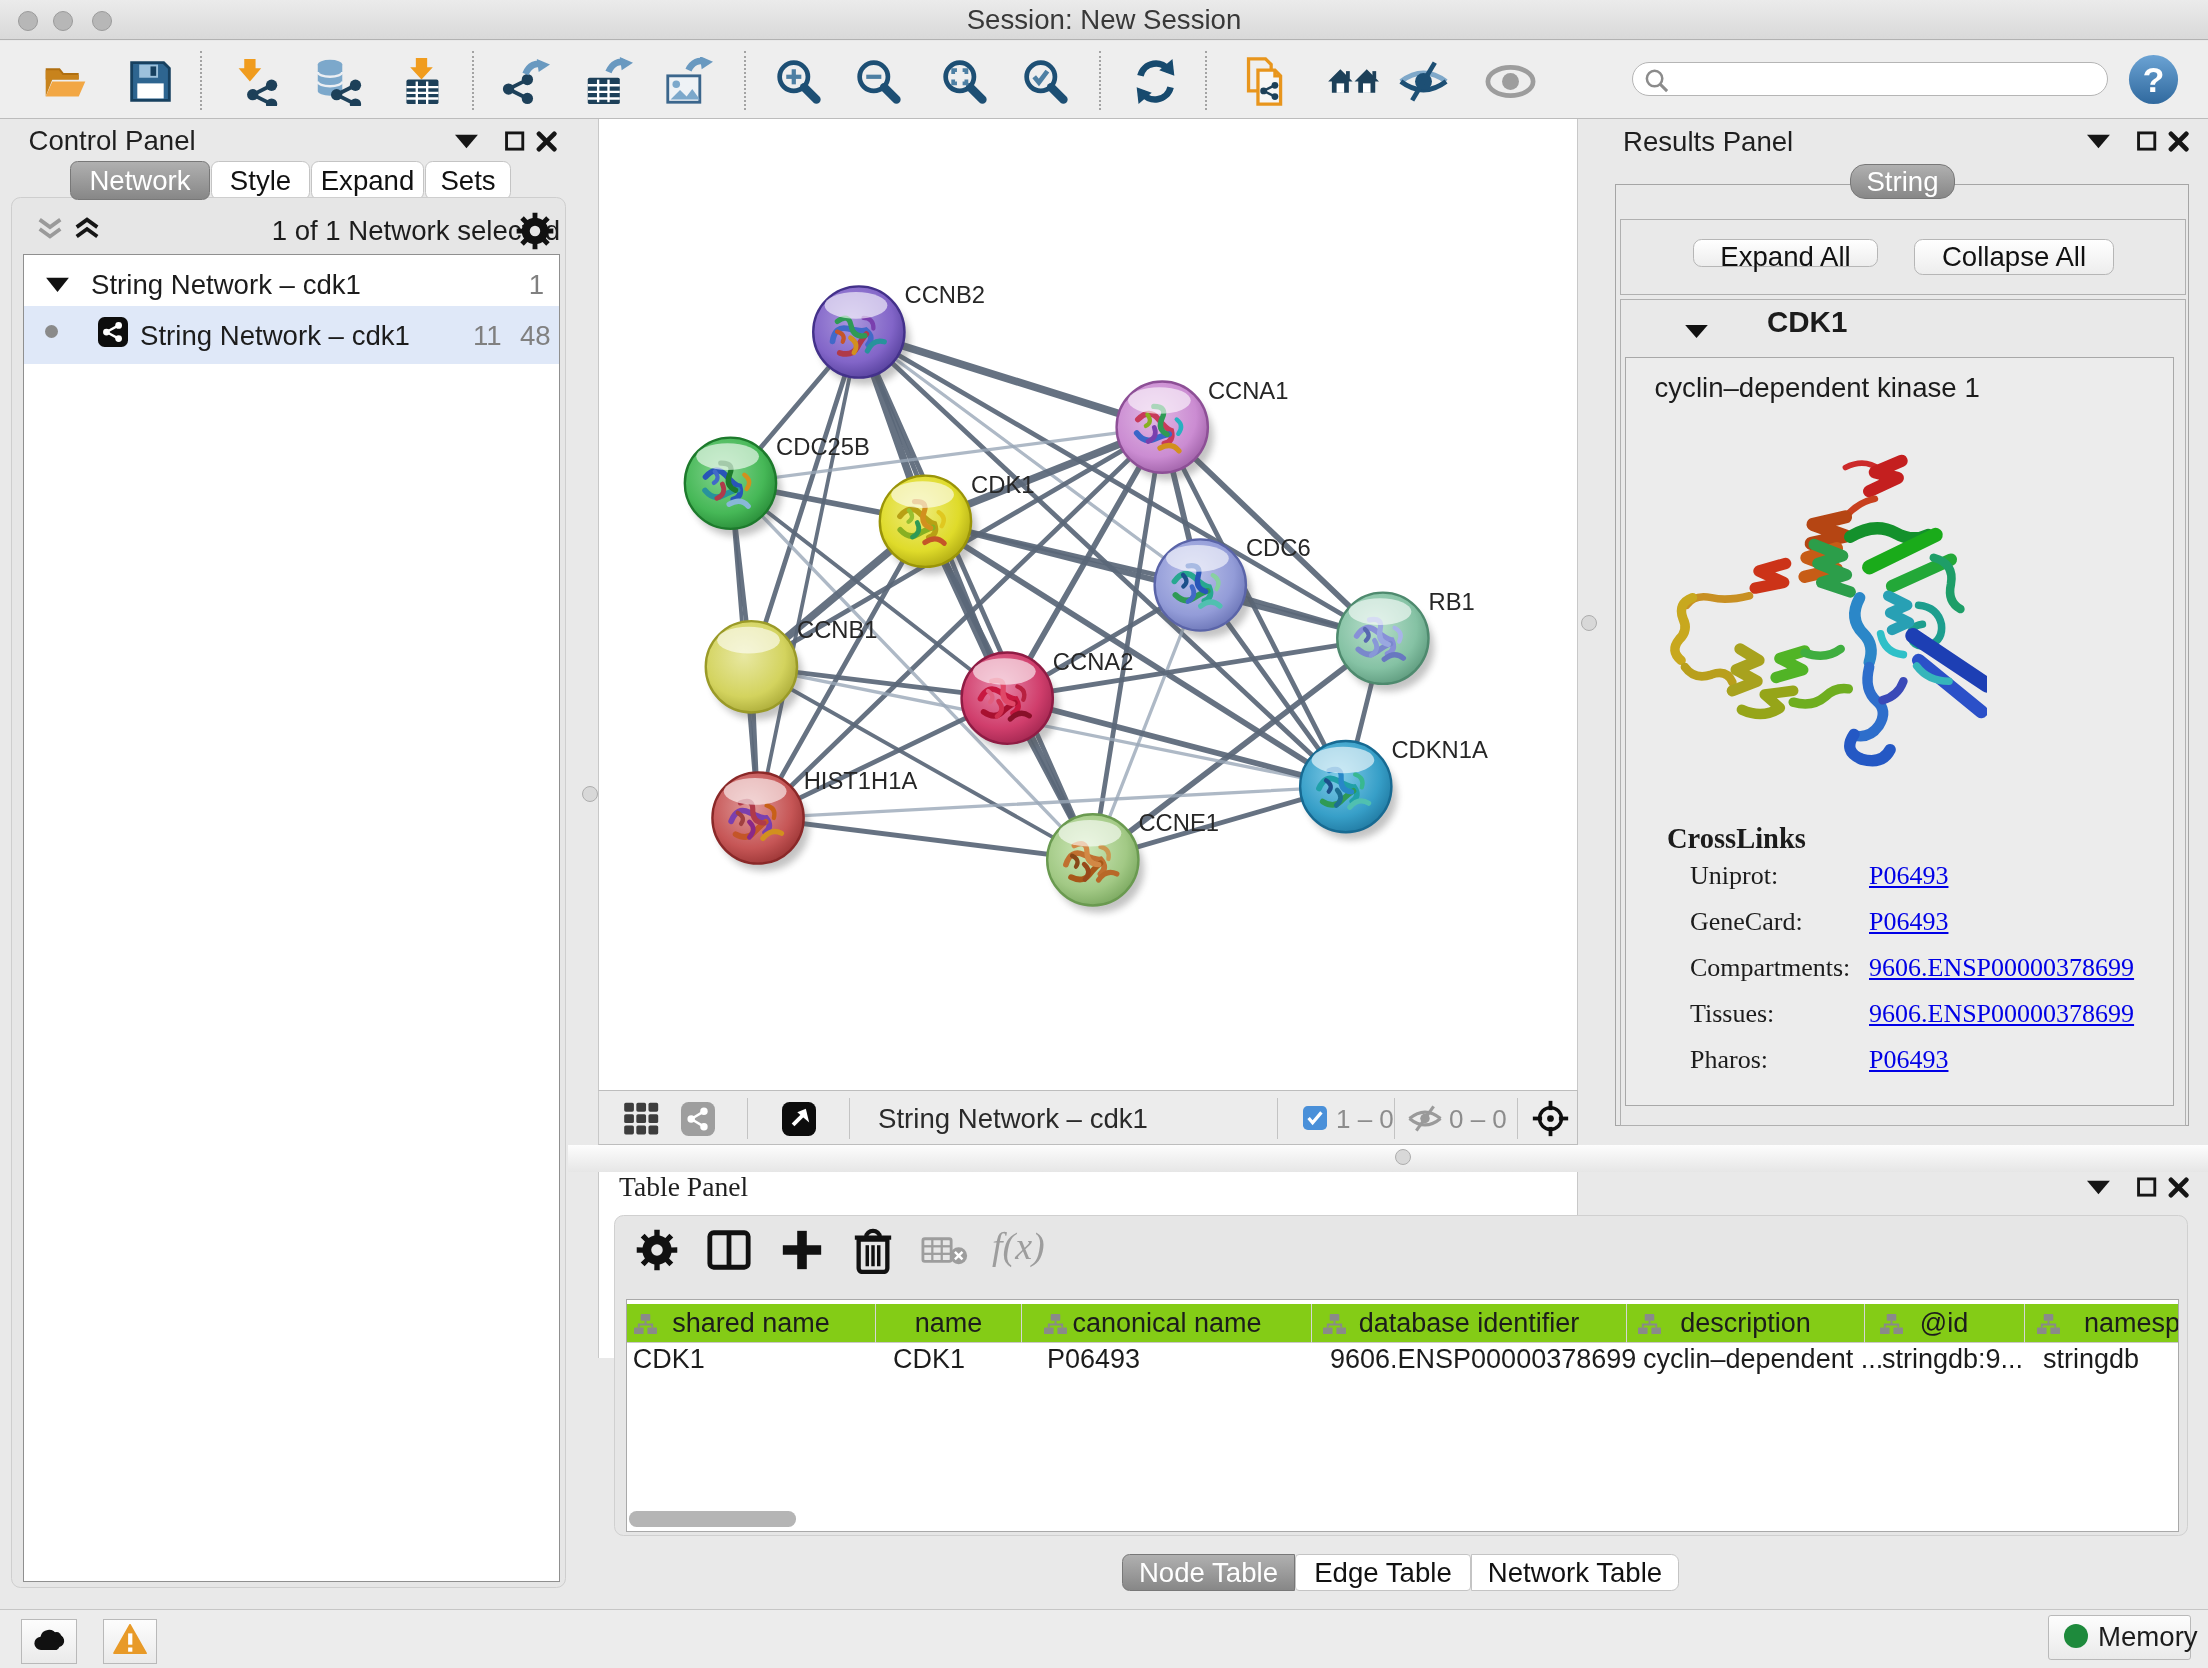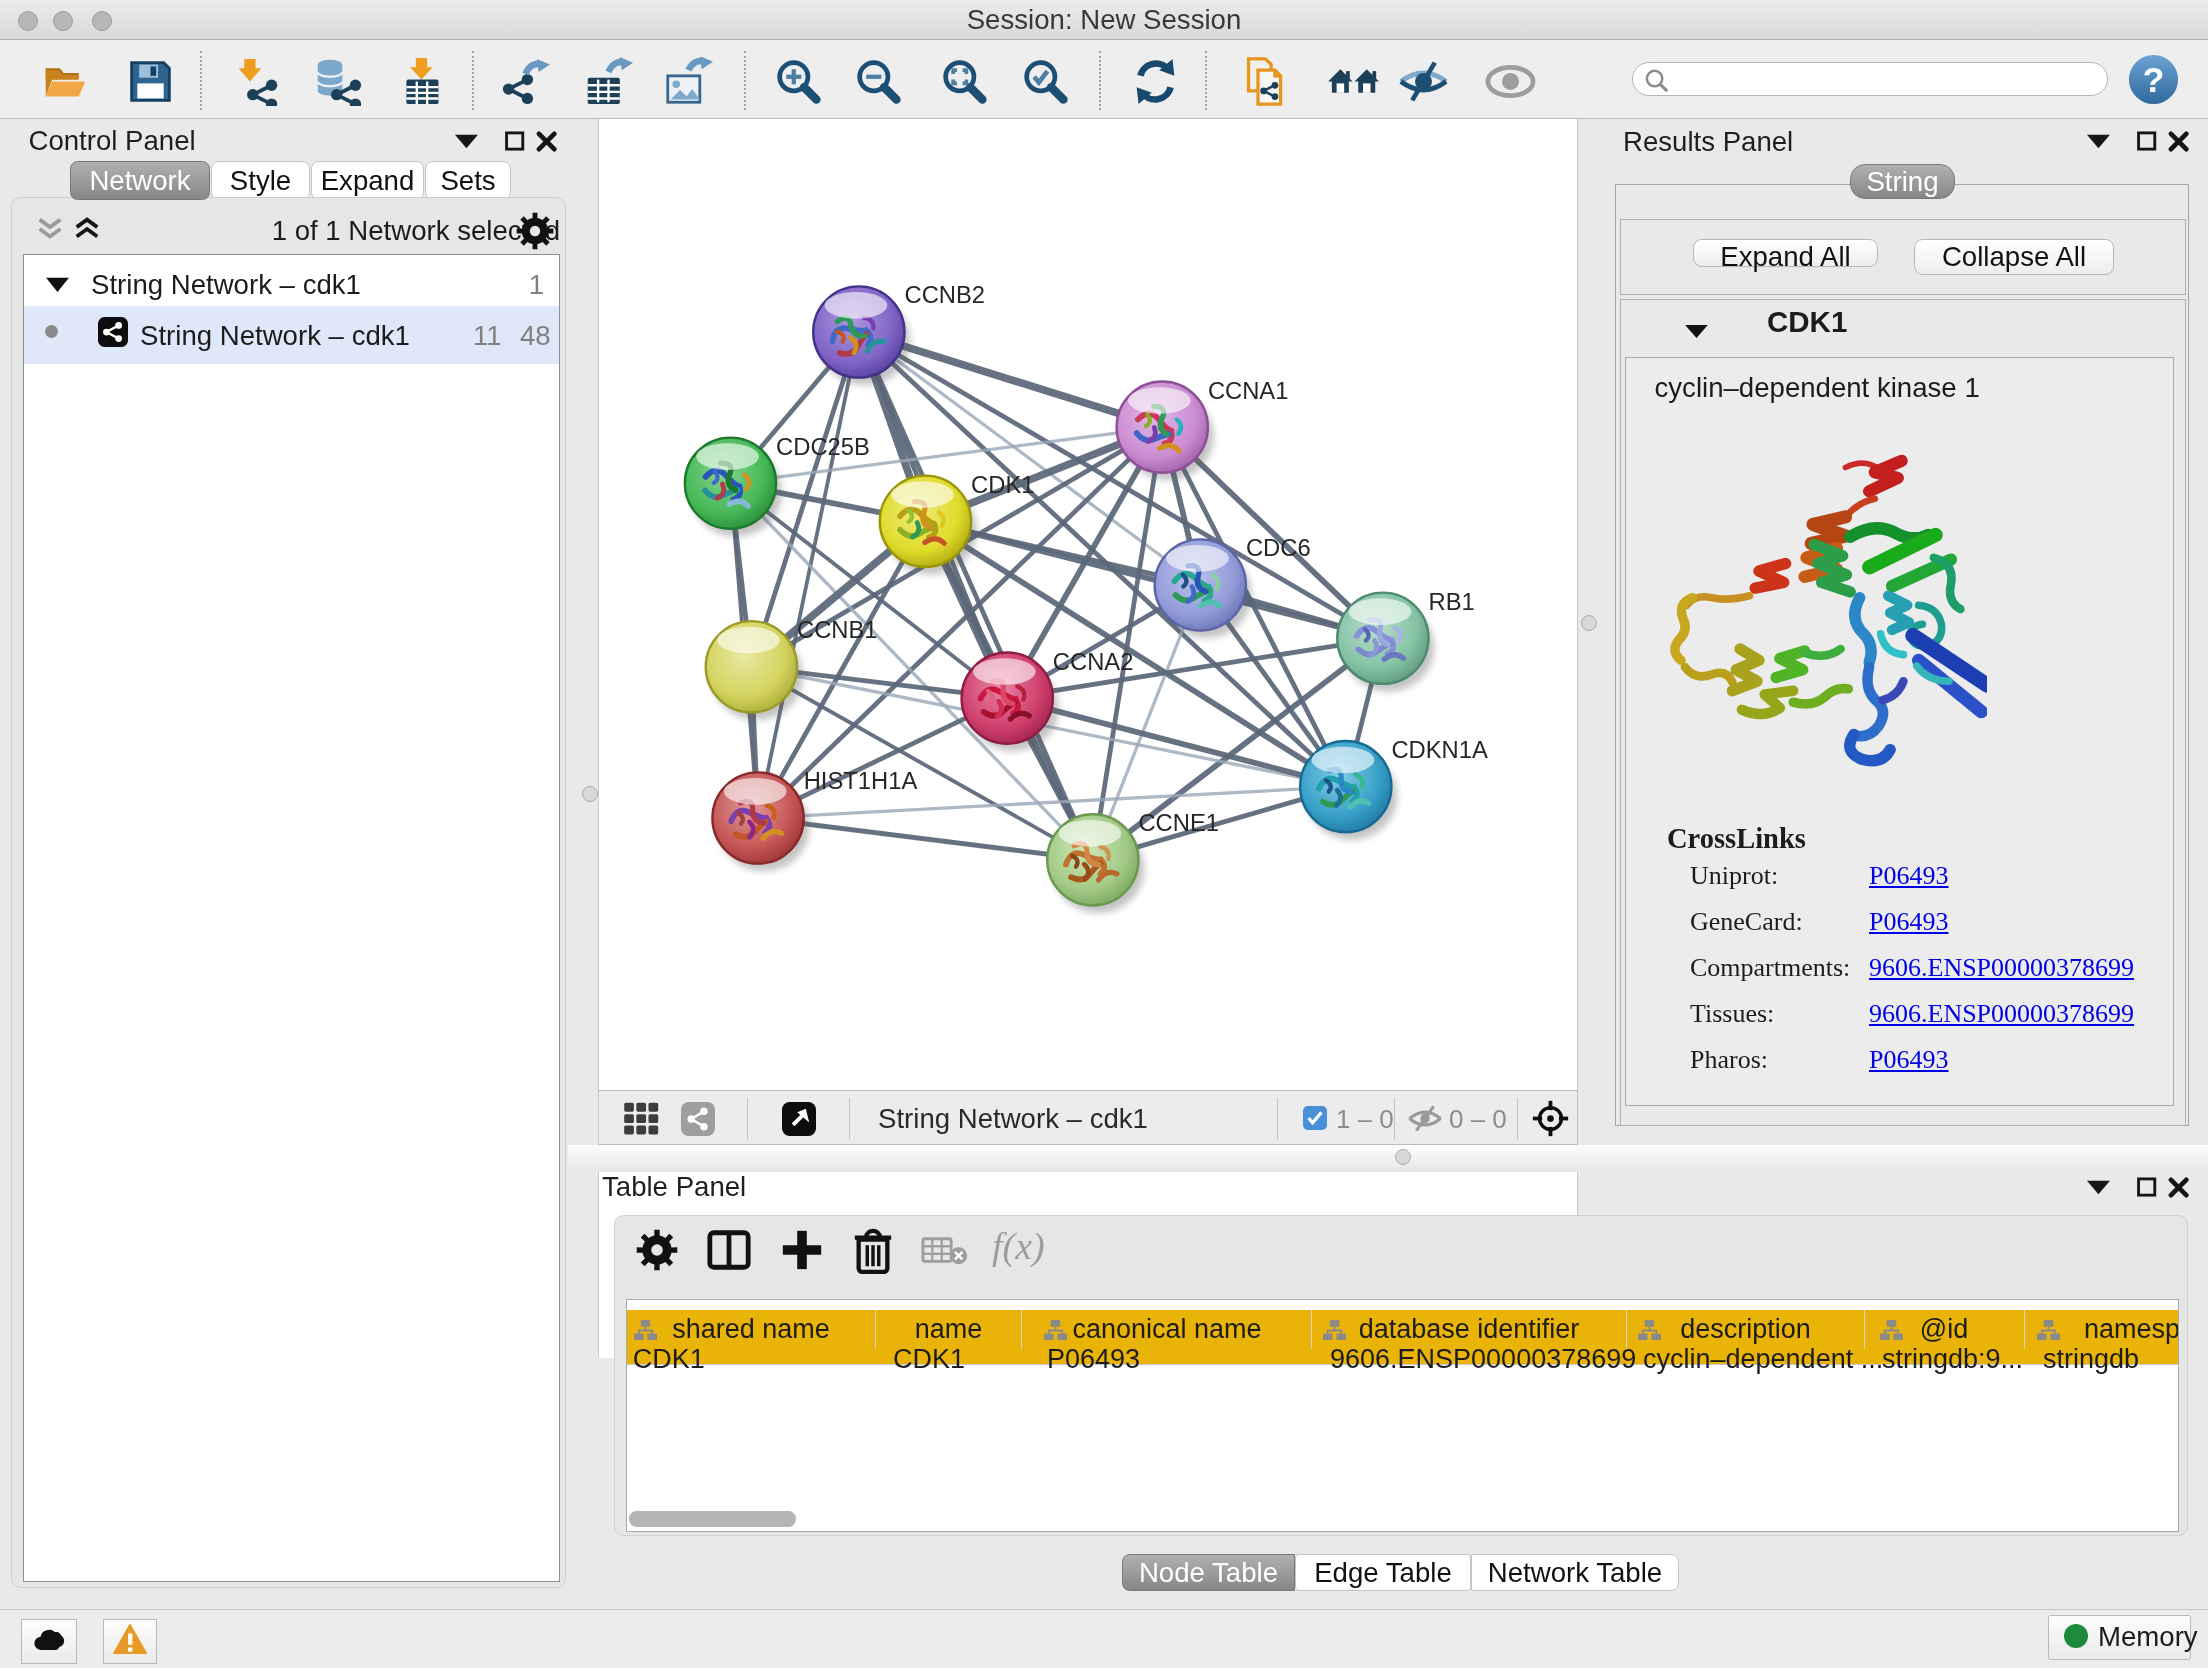--- a/index.html
+++ b/index.html
@@ -55,21 +55,21 @@
 .btn { position:absolute; background:linear-gradient(#ffffff,#ededed);
   border:1px solid #b6b6b6; border-radius:8.6px; text-align:center;
   font-size:27.6px; color:#111; }
 .serif { font-family:"Liberation Serif", serif; }
 .rlink { color:#0000e6; text-decoration:underline; }
 
 #tp-container { position:absolute; left:614px; top:1215px; width:1574px; height:321px;
   background:#e6e6e6; border:1px solid #d0d0d0; border-radius:9.5px; }
 #tp-table { position:absolute; left:626px; top:1299px; width:1553px; height:233px;
   background:#fff; border:1px solid #a9a9a9; }
-#tp-header { position:absolute; left:0; top:10px; width:100%; height:55px; background:#eab308;
+#tp-header { position:absolute; left:0; top:4px; width:100%; height:39px; background:#84cc16;
   border-bottom:1px solid #c9c9c9; }
 .th { position:absolute; top:0; height:39px; font-size:27px; line-height:39px;
   text-align:center; color:#1c1c1c; border-right:1px solid #d6d6d6; }
 .td { position:absolute; top:44px; font-size:27px; color:#1c1c1c; }
 
 #statusbar { position:absolute; left:0; top:1609px; width:2208px; height:59px;
   background:#ececec; border-top:1px solid #c6c6c6; }
 .sbtn { position:absolute; top:8.6px; height:45px; background:linear-gradient(#fdfdfd,#eaeaea);
   border:1.9px solid #b9b9b9; }
 </style>
@@ -733,21 +733,21 @@
     <div class="abs serif" style="left:64px; top:495px; font-size:26px; line-height:46px;">
       Uniprot:<br>GeneCard:<br>Compartments:<br>Tissues:<br>Pharos:
     </div>
     <div class="abs serif rlink" style="left:243px; top:495px; font-size:26px; line-height:46px;">
       P06493<br>P06493<br>9606.ENSP00000378699<br>9606.ENSP00000378699<br>P06493
     </div>
   </div>
 </div>
 
 <div id="tablepanel">
-  <div class="phead abs" style="left:602px; top:1171px;">Table Panel</div>
+  <div class="phead abs" style="left:619px; top:1171px;font-family:Liberation Serif, serif;">Table Panel</div>
   <div class="abs winbtns" id="tp-btns" style="left:2087px; top:1177px;">
       <svg width="105" height="21" viewBox="0 0 110 22">
         <polygon points="0,4 24,4 12,18" fill="#161616"></polygon>
         <rect x="54" y="2" width="17" height="17" fill="none" stroke="#161616" stroke-width="3"></rect>
         <g stroke="#161616" stroke-width="5" stroke-linecap="round">
           <line x1="88" y1="3" x2="104" y2="19"></line>
           <line x1="104" y1="3" x2="88" y2="19"></line>
         </g>
       </svg>
     </div>

